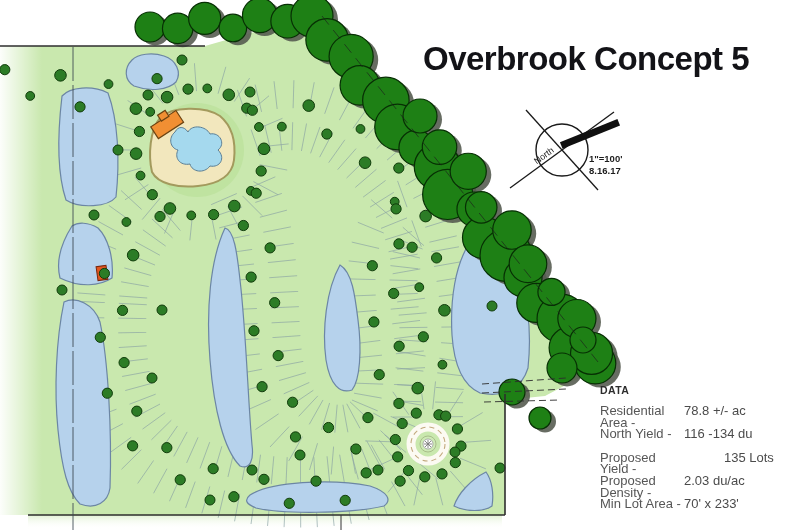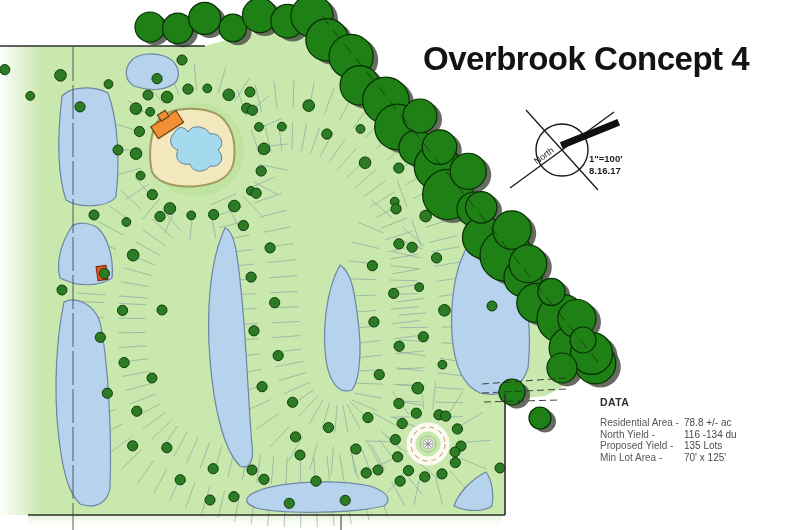--- a/index.html
+++ b/index.html
@@ -21,25 +21,25 @@
   .pool{fill:#a5d9ee;stroke:#5b7f96;stroke-width:1;}
   .bldg{fill:#f18f33;stroke:#6b4312;stroke-width:1.2;}
   .shed{fill:#e2571f;stroke:#7a250c;stroke-width:1;}
   .north-line{stroke:#1a1a1a;stroke-width:1.3;}
   
   .title{position:absolute;left:423px;top:40px;font-size:33px;font-weight:bold;
          letter-spacing:-.5px;color:#131317;white-space:nowrap;}
   .scalebox{position:absolute;left:589px;top:153px;font-size:9.5px;font-weight:bold;
             color:#1d1d1d;line-height:11.5px;}
   .datapanel{position:absolute;left:600px;top:384px;width:200px;color:#565656;}
-  .datapanel h3{margin:12px 0 9px 0;font-size:10.5px;letter-spacing:.4px;color:#2d2d2d;}
-  .drow{display:flex;font-size:10px;line-height:11.6px;}
+  .datapanel h3{margin:0 0 9px 0;font-size:10.5px;letter-spacing:.4px;color:#2d2d2d;}
+  .drow{display:flex;font-size:13px;line-height:11.6px;}
   .drow .lbl{width:84px;flex:none;}
   .drow .val{color:#4b4b4b;}
-  .dgroup2{}
+  .dgroup2{margin-top:12px;gap:40px;}
 </style>
 </head>
 <body>
 
 <div class="stage">
 
   <svg id="map" width="800" height="530" viewBox="0 0 800 530" xmlns="http://www.w3.org/2000/svg">
     <defs>
       <linearGradient id="fadeL" x1="0" y1="0" x2="1" y2="0">
         <stop offset="0" stop-color="#ffffff"></stop>
@@ -587,21 +587,21 @@
       <line class="north-line" x1="-52" y1="38" x2="52" y2="-38"></line>
       <line class="north-line" x1="-36" y1="-40" x2="36" y2="40"></line>
       <circle cx="0" cy="0" r="26" fill="none" stroke="#1a1a1a" stroke-width="1.4"></circle>
       <g transform="rotate(-22)">
           <rect x="1" y="-8" width="62" height="7" fill="#101010"></rect>
         </g>
       <text transform="rotate(-36)" x="-29" y="-3" font-size="9" fill="#222222">North</text>
     </g>
   </svg>
 
-  <div class="title">Overbrook Concept 4</div>
+  <div class="title">Overbrook Concept 5</div>
 
   <div class="scalebox">
     <div>1"=100'</div>
     <div>8.16.17</div>
   </div>
 
   <div class="datapanel">
     <h3>DATA</h3>
     <div class="drow">
       <span class="lbl">Residential Area -</span>
@@ -609,18 +609,22 @@
     </div>
     <div class="drow">
       <span class="lbl">North Yield -</span>
       <span class="val">116 -134 du</span>
     </div>
     <div class="drow dgroup2">
       <span class="lbl">Proposed Yield -</span>
       <span class="val">135 Lots</span>
     </div>
     <div class="drow">
+      <span class="lbl">Proposed Density -</span>
+      <span class="val">2.03 du/ac</span>
+    </div>
+    <div class="drow">
       <span class="lbl">Min Lot Area -</span>
-      <span class="val">70' x 125'</span>
+      <span class="val">70' x 233'</span>
     </div>
   </div>
 
 </div>
 
 </body></html>

